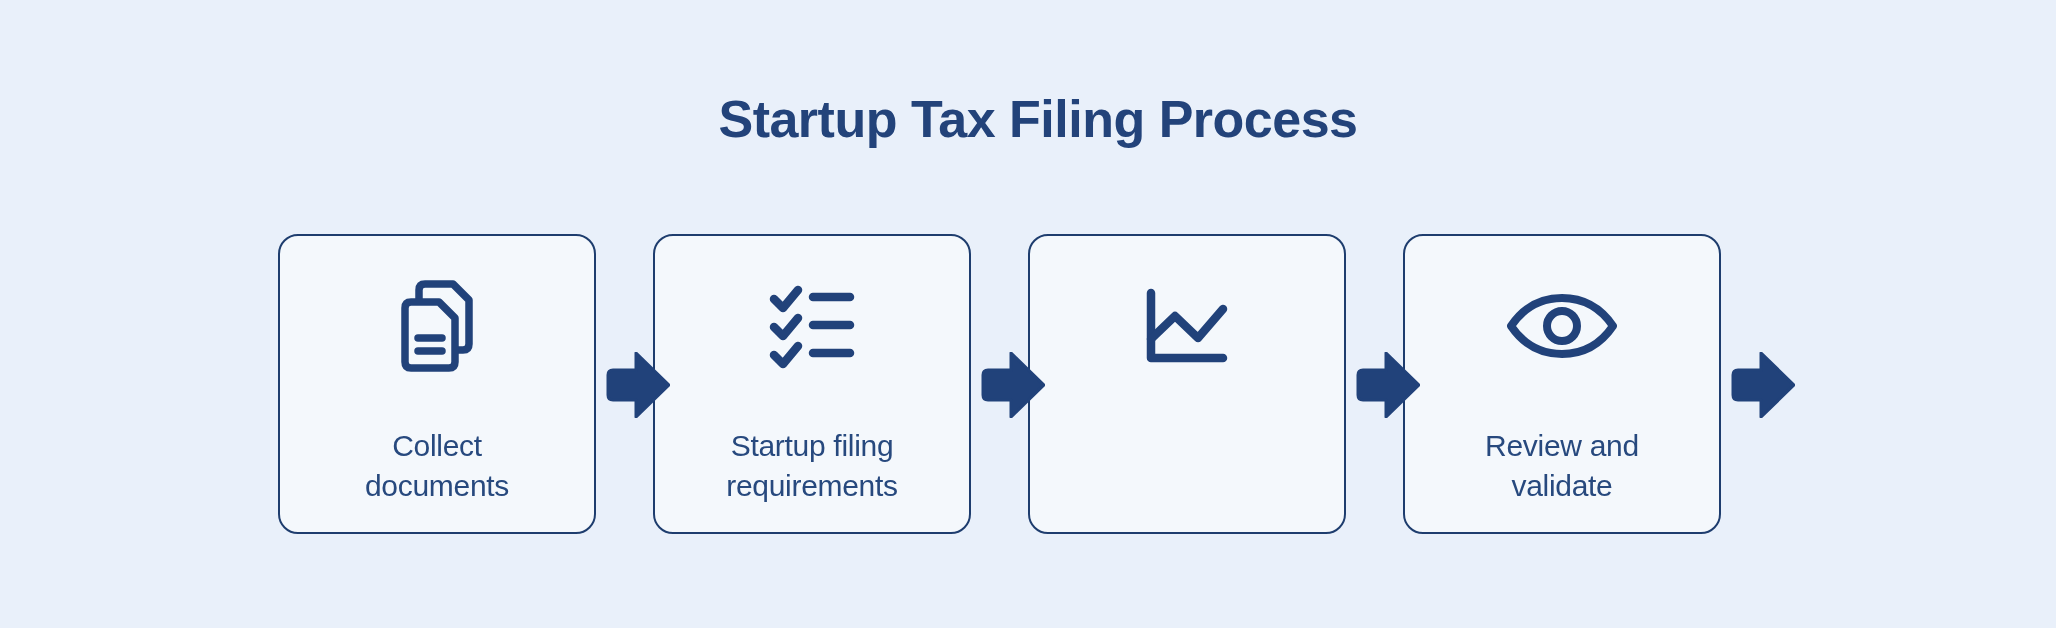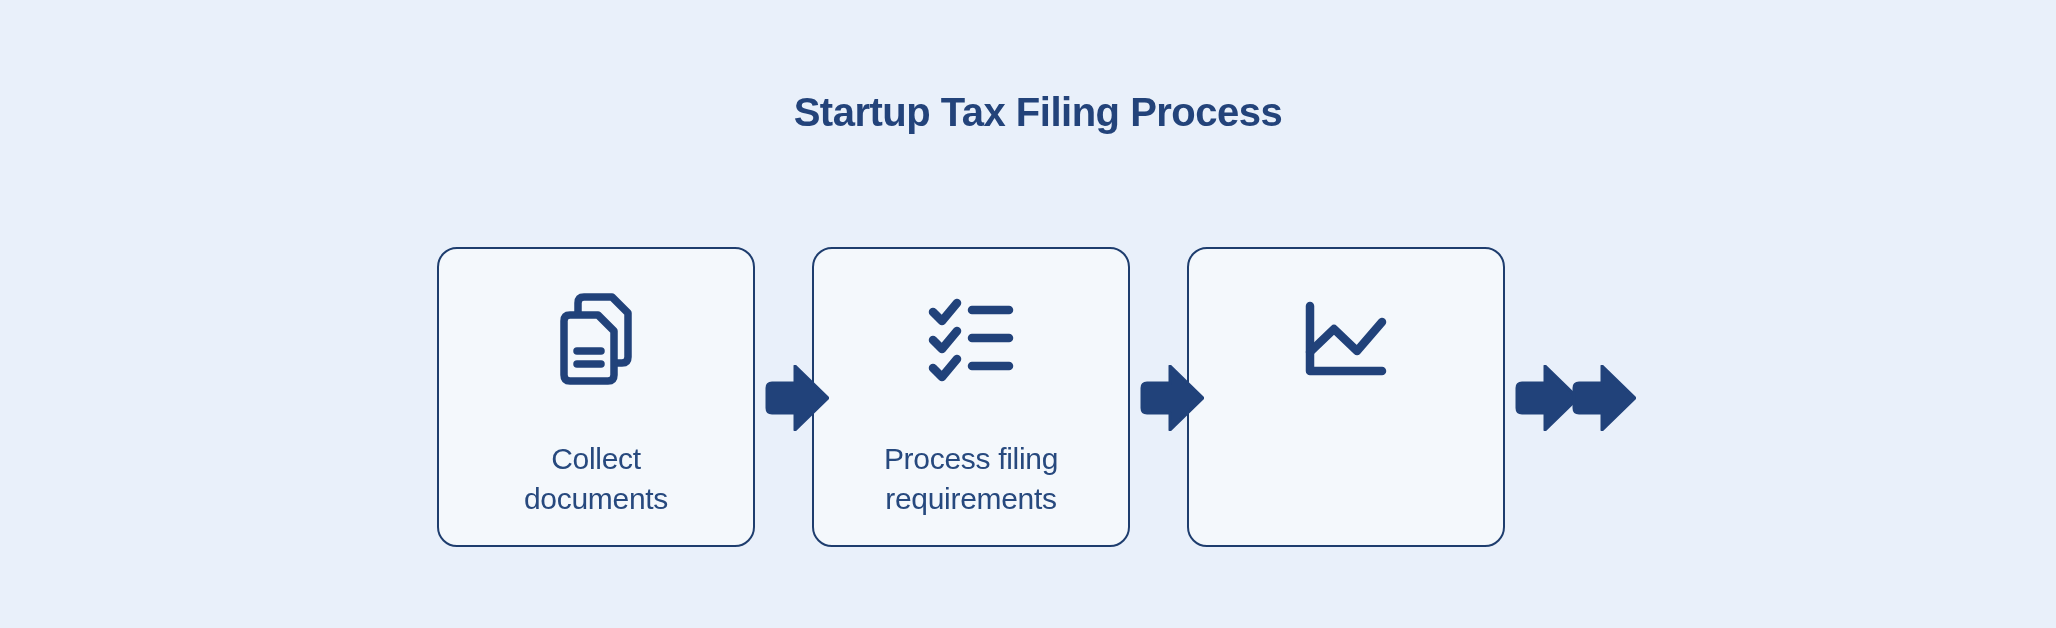--- a/index.html
+++ b/index.html
@@ -15,29 +15,29 @@
   }
   .page {
     width: 100%;
     height: 100%;
     box-sizing: border-box;
     padding-top: 88px;
   }
   .title {
     margin: 0;
     text-align: center;
-    font-size: 40px;
+    font-size: 52px;
     font-weight: 700;
     letter-spacing: -0.5px;
     color: var(--title_text, #23437a);
     line-height: 1.2;
     padding-left: 20px;
   }
   .flow {
-    margin-top: 111px;
+    margin-top: 84px;
     display: flex;
     justify-content: center;
     align-items: flex-start;
   }
   .step {
     width: 318px;
     height: 300px;
     box-sizing: border-box;
     background: var(--box_bg, #f4f8fc);
     border: 2.5px solid var(--box_border, #1e3d6e);
@@ -109,21 +109,21 @@
       <span class="icon-wrap">
         <svg width="86" height="88" viewBox="0 0 86 88" fill="none" stroke="currentColor" stroke-width="8.5" stroke-linecap="round" stroke-linejoin="round">
           <path d="M 5 17 L 14 26 L 29 8"></path>
           <path d="M 44 15 H 81"></path>
           <path d="M 5 45 L 14 54 L 29 36"></path>
           <path d="M 44 43 H 81"></path>
           <path d="M 5 73 L 14 82 L 29 64"></path>
           <path d="M 44 71 H 81"></path>
         </svg>
       </span>
-      <div class="step-label">Process filing
+      <div class="step-label">Startup filing
 requirements</div>
     </div>
 
     <span class="arrow">
       <svg width="64" height="66" viewBox="0 0 64 66">
         <path d="M 7 18 H 30 V 1 L 63 33 L 30 65 V 48 H 7 Q 2 48 2 43 V 23 Q 2 18 7 18 Z" fill="currentColor" stroke="currentColor" stroke-width="3" stroke-linejoin="round"></path>
       </svg>
     </span>
 
     <div class="step">
@@ -134,20 +134,30 @@
         </svg>
       </span>
     </div>
 
     <span class="arrow">
       <svg width="64" height="66" viewBox="0 0 64 66">
         <path d="M 7 18 H 30 V 1 L 63 33 L 30 65 V 48 H 7 Q 2 48 2 43 V 23 Q 2 18 7 18 Z" fill="currentColor" stroke="currentColor" stroke-width="3" stroke-linejoin="round"></path>
       </svg>
     </span>
 
+    <div class="step">
+      <span class="icon-wrap">
+        <svg width="112" height="72" viewBox="0 0 112 72" fill="none" stroke="currentColor" stroke-width="8" stroke-linecap="round" stroke-linejoin="round">
+          <path d="M 5 36 Q 24 8 56 8 Q 88 8 107 36 Q 88 64 56 64 Q 24 64 5 36 Z"></path>
+          <circle cx="56" cy="36" r="15"></circle>
+        </svg>
+      </span>
+      <div class="step-label">Review and
+validate</div>
+    </div>
 
     <span class="arrow">
       <svg width="64" height="66" viewBox="0 0 64 66">
         <path d="M 7 18 H 30 V 1 L 63 33 L 30 65 V 48 H 7 Q 2 48 2 43 V 23 Q 2 18 7 18 Z" fill="currentColor" stroke="currentColor" stroke-width="3" stroke-linejoin="round"></path>
       </svg>
     </span>
 
 
   </div>
 </div>

